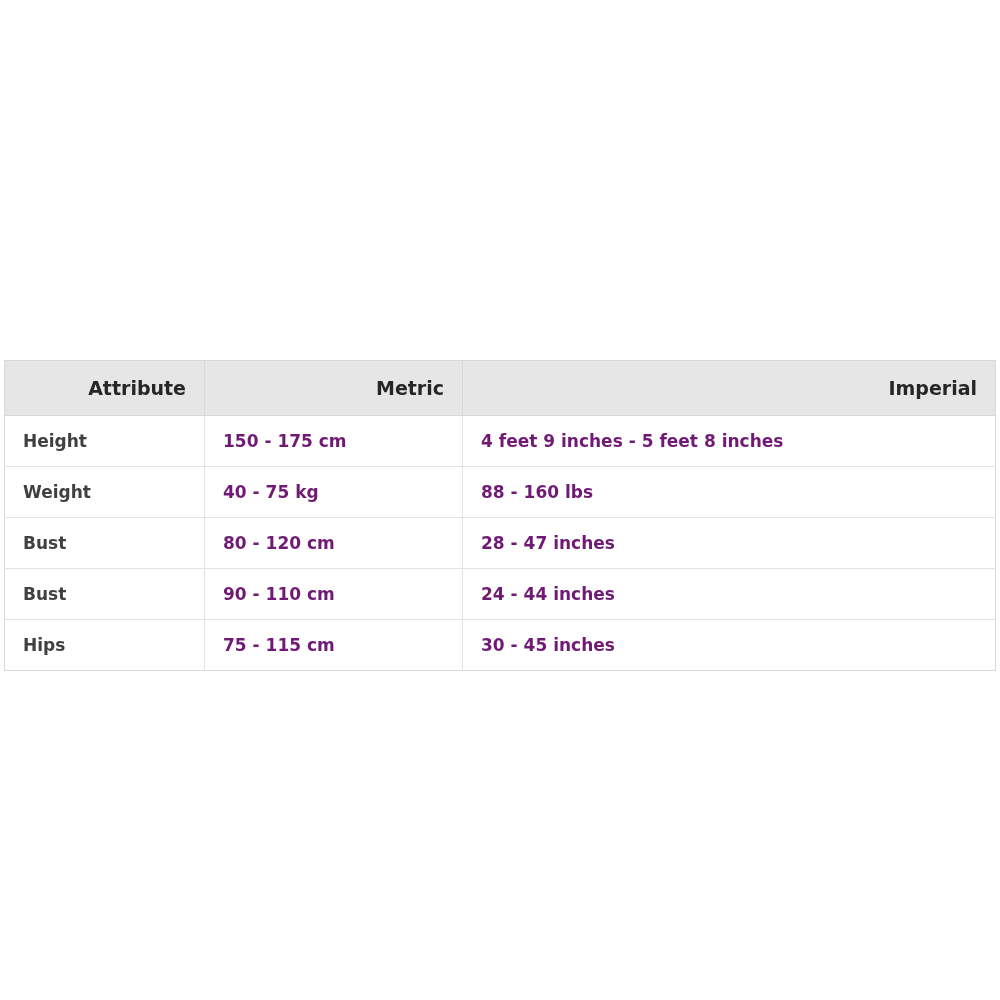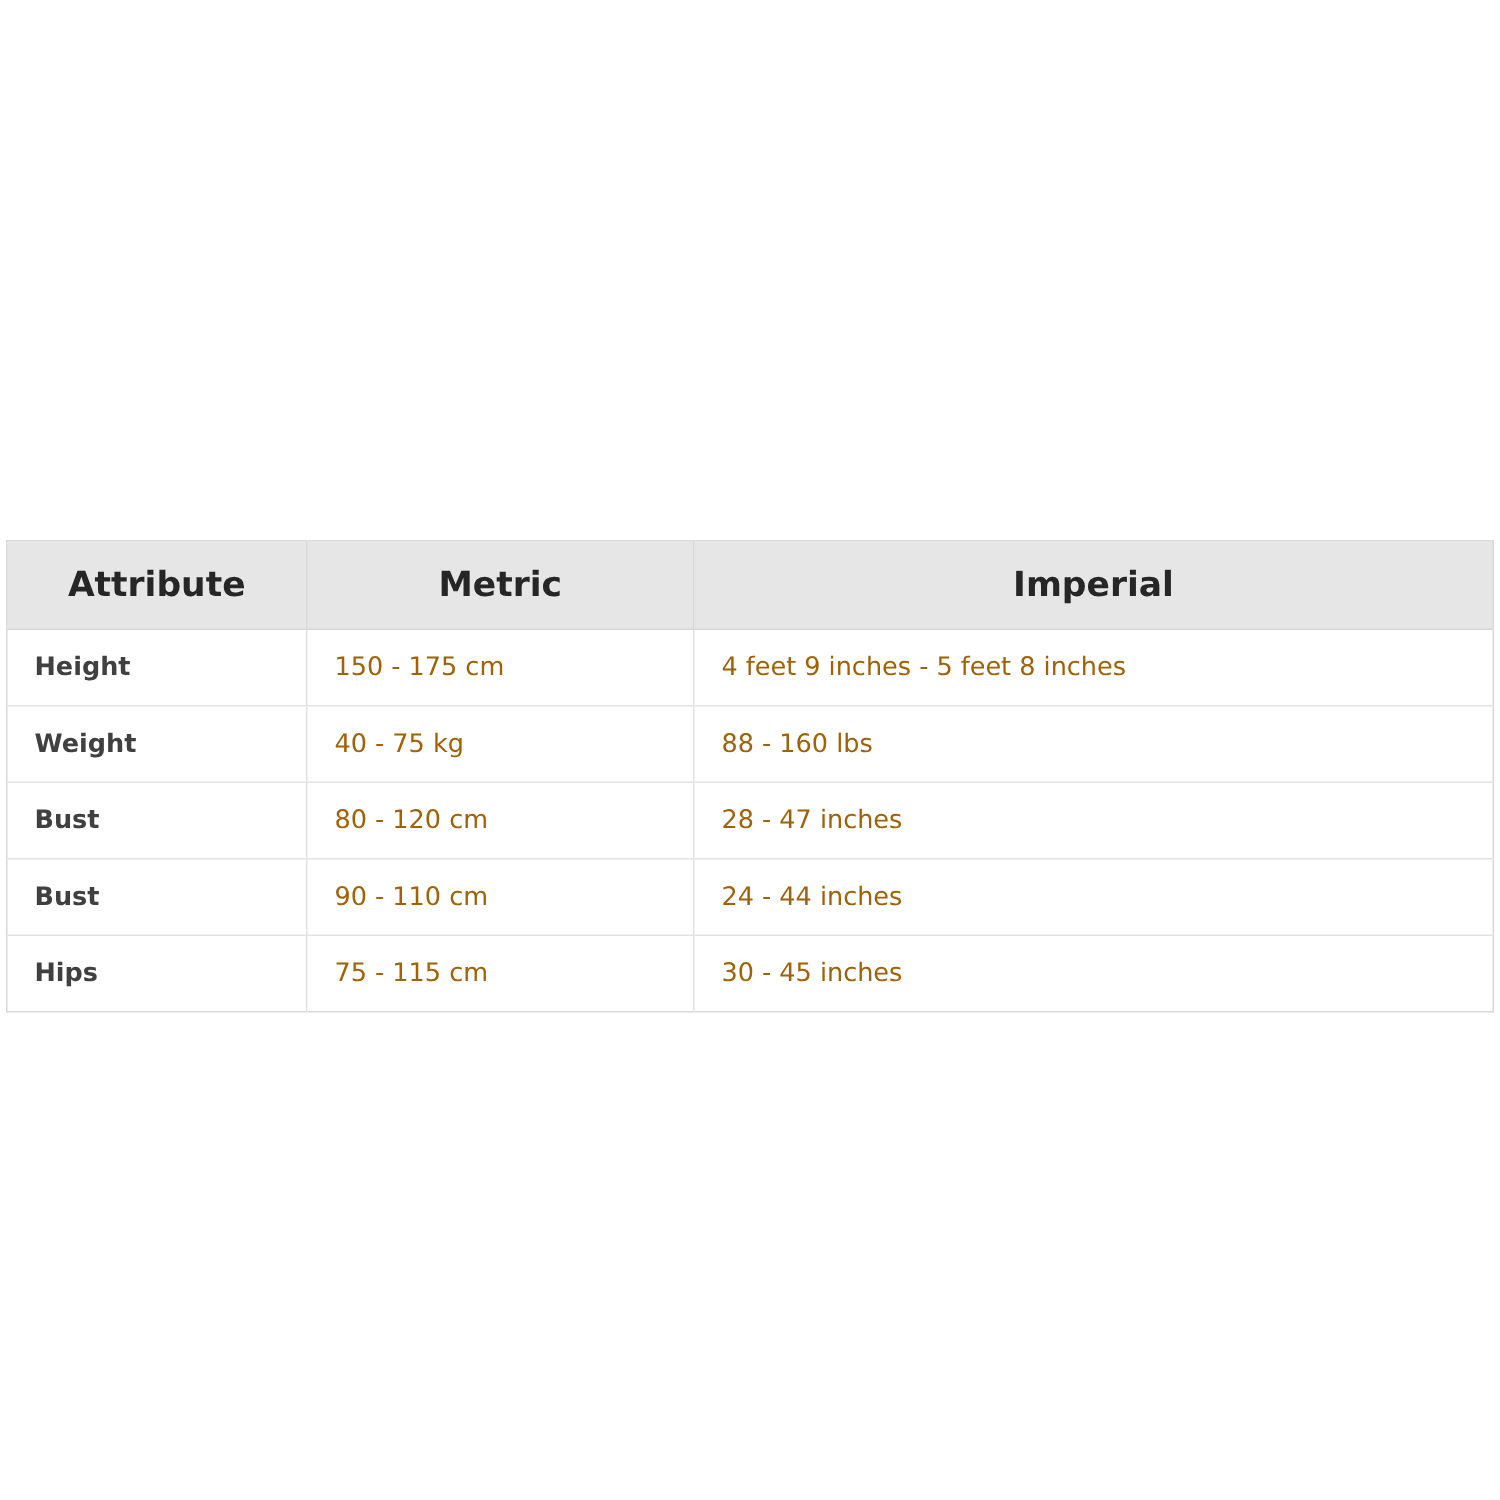--- a/index.html
+++ b/index.html
@@ -31,40 +31,41 @@
     border-collapse: collapse;
     border: 1px solid #d8d8d8;
     border-radius: 4px;
     background: #ffffff;
     table-layout: fixed;
   }
 
   table.spec-table thead th {
     background: #e6e6e6;
     color: #262626;
-    font-size: 23px;
+    font-size: 19px;
     font-weight: bold;
-    text-align: center;
+    text-align: right;
     padding: 16px 18px;
     border-right: 1px solid #d8d8d8;
     border-bottom: 1px solid #d8d8d8;
     white-space: nowrap;
   }
   table.spec-table thead th:last-child {
     border-right: none;
   }
 
   table.spec-table tbody td {
     font-size: 17px;
-    color: #a16207;
+    color: #701a75;
     padding: 15px 18px;
     border-right: 1px solid #e2e2e2;
     border-bottom: 1px solid #e2e2e2;
     background: #ffffff;
     vertical-align: middle;
+    font-weight: bold;
   }
   table.spec-table tbody td:last-child {
     border-right: none;
   }
   table.spec-table tbody tr:last-child td {
     border-bottom: none;
   }
 
   table.spec-table tbody td.attr-cell {
     font-weight: bold;

